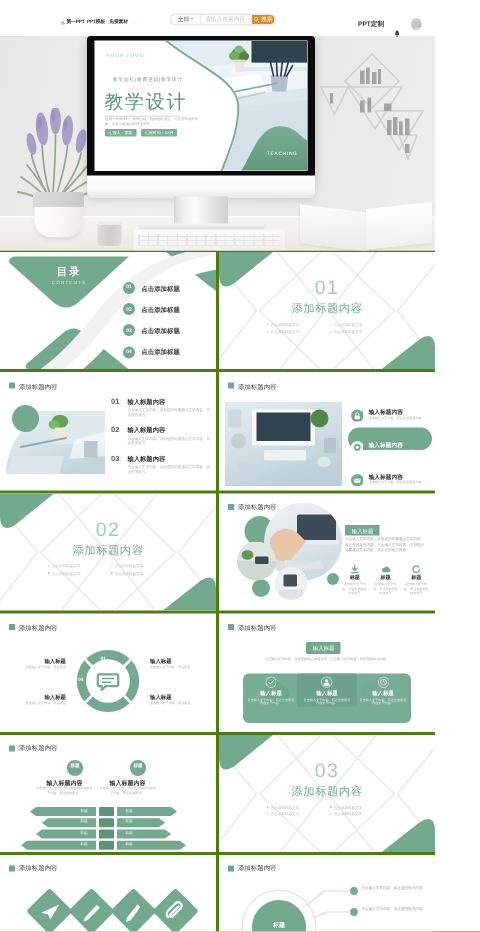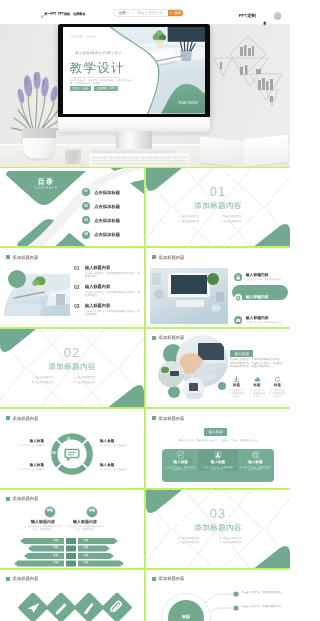--- a/index.html
+++ b/index.html
@@ -1,19 +1,19 @@
 <!DOCTYPE html>
 <html><head>
 <meta charset="utf-8">
 <title>PPT Template Preview</title>
 <style>
 *{box-sizing:border-box;margin:0;padding:0}
 html,body{width:290px;height:621px;overflow:hidden;background:#fff;
   font-family:"Liberation Sans",sans-serif;}
-.page{position:relative;width:290px;height:621px;background:#bef264;overflow:hidden}
+.page{position:relative;width:290px;height:621px;background:#4d7c0f;overflow:hidden}
 
 
 .nav{position:absolute;left:0;top:0;width:290px;height:24px;background:#fff;z-index:40}
 .nav-logo{position:absolute;left:39.5px;top:11px;display:flex;align-items:center;height:7px}
 .logo-mark{width:4px;height:4px;margin-right:.8px;flex:none;line-height:0}
 .logo-text{font-size:3.2px;color:#222;font-weight:700;white-space:nowrap;line-height:7px;letter-spacing:-.1px}
 .nav-links{position:absolute;left:58px;top:11px;display:flex;align-items:center;gap:2.8px;height:7px}
 .nav-link{font-size:3.2px;color:#333;white-space:nowrap;font-weight:700;line-height:7px;letter-spacing:-.1px}
 .nav-dots{font-size:3.2px;color:#aaa;letter-spacing:.3px;line-height:7px}
 .searchbox{position:absolute;left:113px;top:8.5px;width:71px;height:8.8px;

